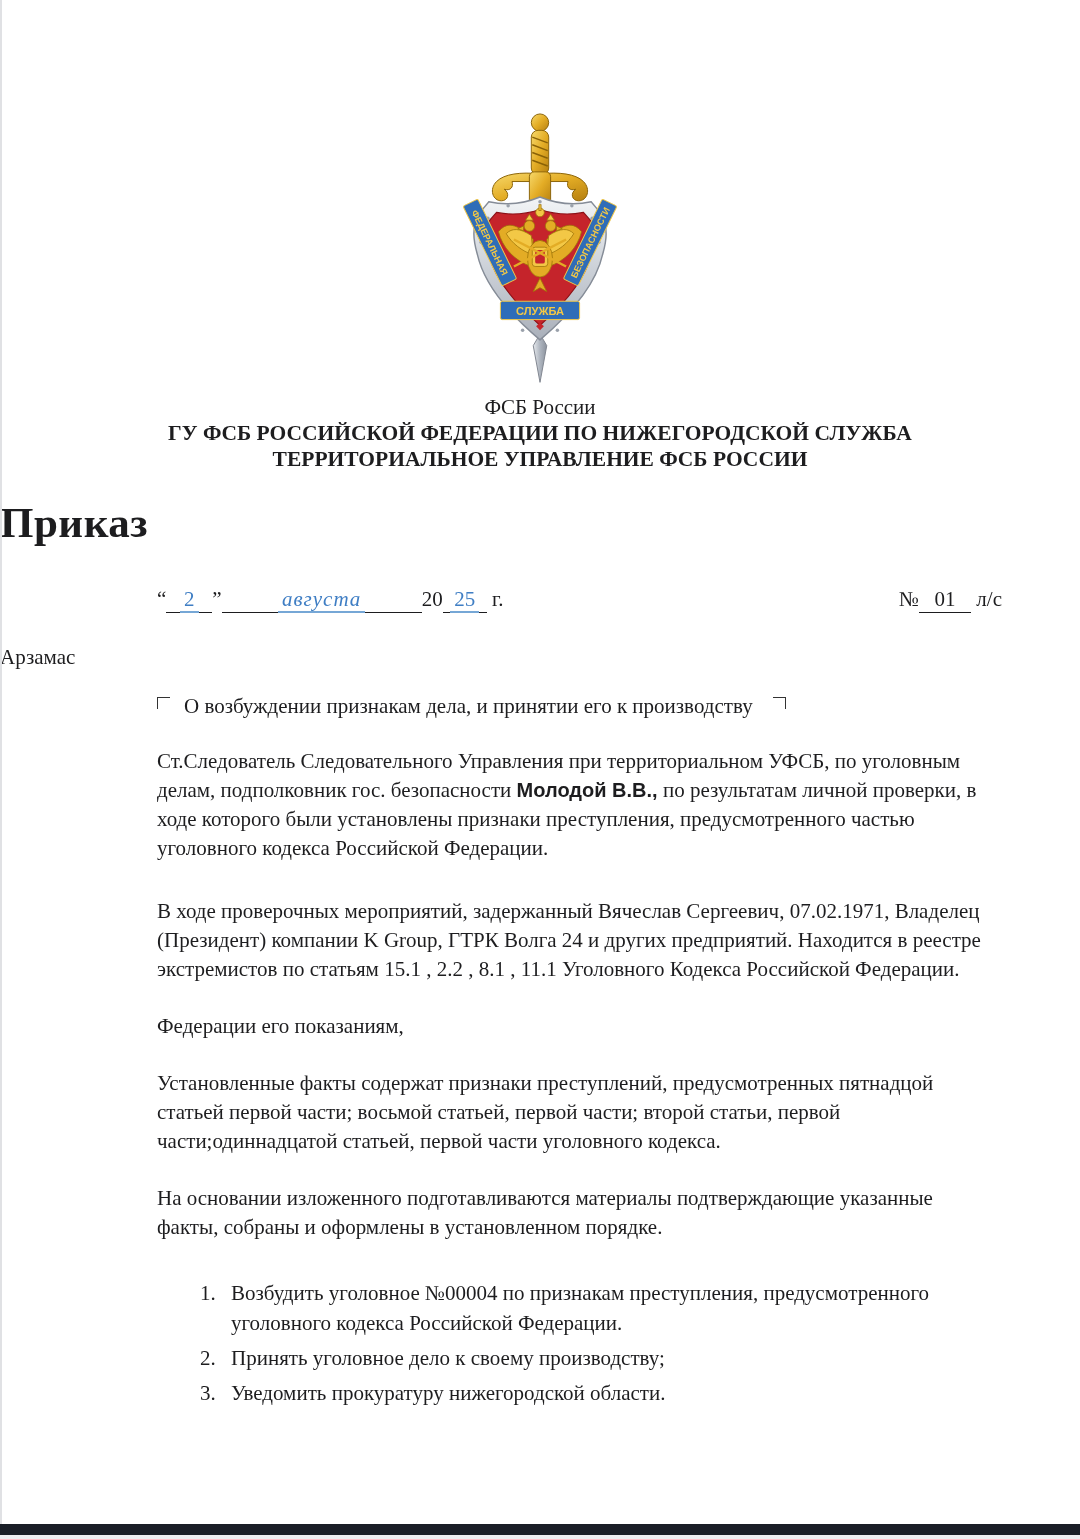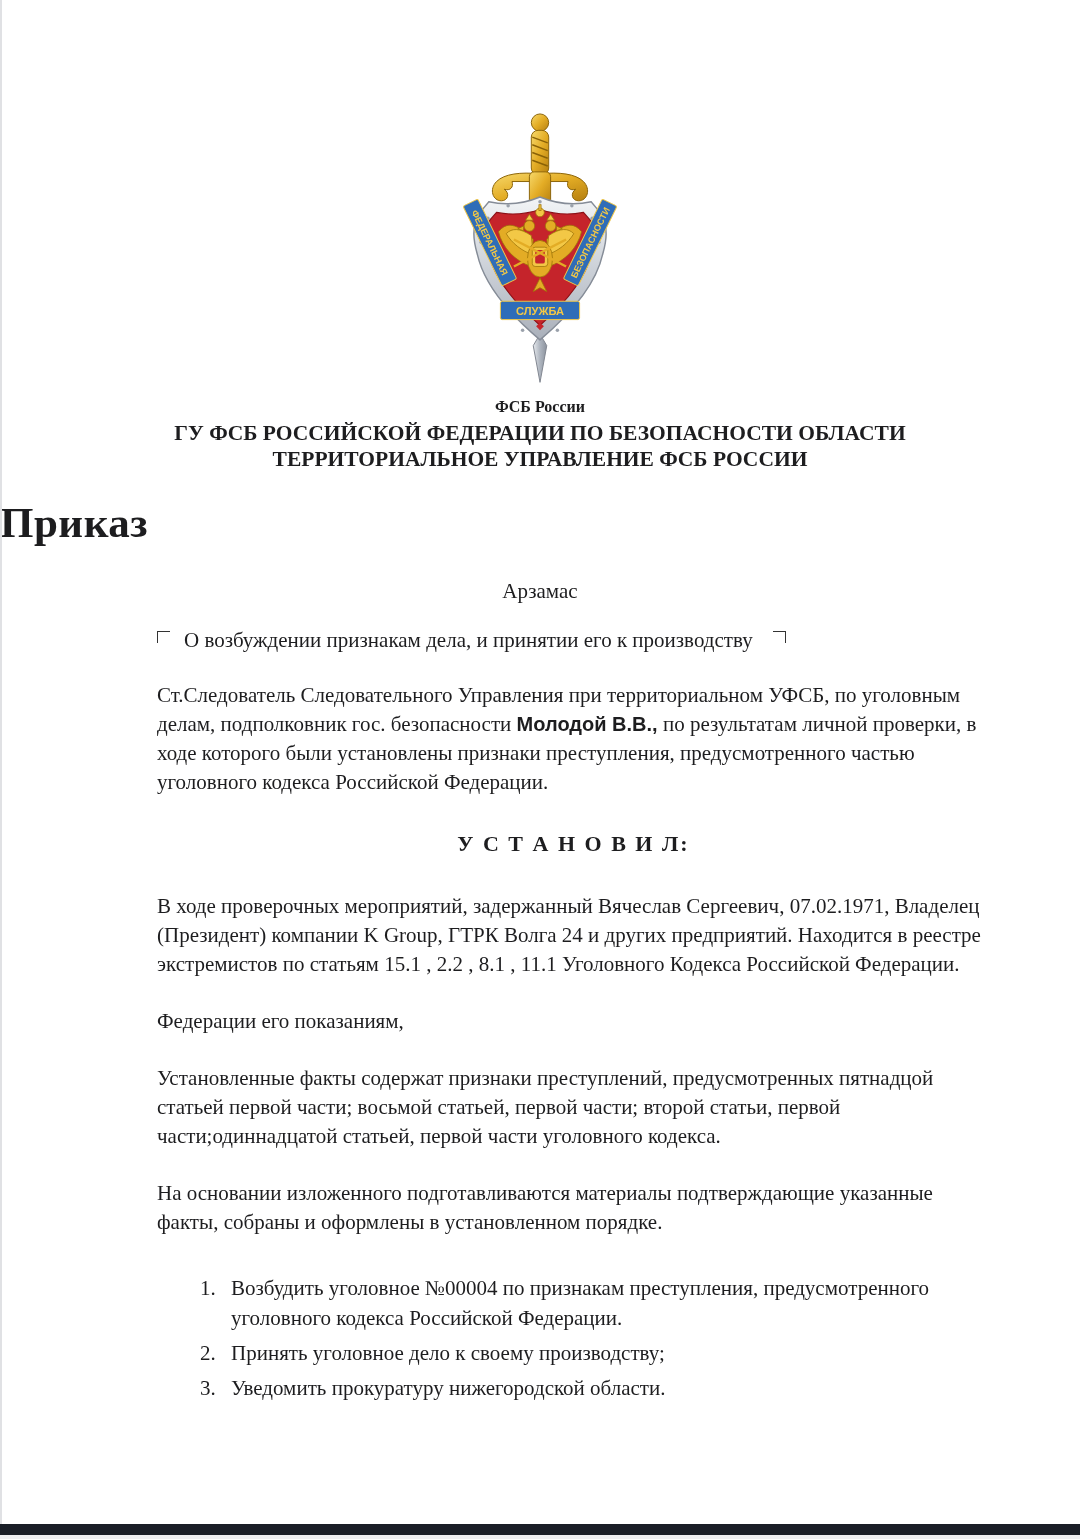--- a/index.html
+++ b/index.html
@@ -16,21 +16,21 @@
   .left-edge {
     position:absolute; left:0; top:0; bottom:0; width:2px;
     background:#e0e1e4;
   }
   .emblem-wrap {
     margin:112px auto 0 auto;
     width:190px; height:280px;
     display:flex; justify-content:center;
   }
   .org-block { text-align:center; margin-top:2px; line-height:26px; }
-  .org-line1 { font-size:16px; font-weight:bold; }
+  .org-line1 { font-size:21px; font-weight:normal; }
   .org-line2, .org-line3 { font-size:21.5px; font-weight:bold; }
   .doc-title {
     text-align:left; margin-top:26px;
     font-size:43px; font-weight:bold; letter-spacing:0.5px;
   }
   .meta-row {
     margin-top:40px;
     padding:0 78px 0 157px;
     display:flex; justify-content:space-between; align-items:flex-end;
     font-size:21px;
@@ -44,21 +44,21 @@
     color:#3f7ec4;
     border-bottom:2px solid #76a7d6;
     padding:0 4px;
   }
   .script { font-style:italic; letter-spacing:1px; }
   .doc-number { font-size:21px; }
   .doc-number .num-blank {
     display:inline-block; min-width:52px; text-align:center;
     border-bottom:1.5px solid #1d1d1f;
   }
-  .city-line { text-align:center; margin-top:32px; font-size:21px; }
+  .city-line { text-align:left; margin-top:32px; font-size:21px; }
   .subject-row {
     margin-top:24px; padding:0 157px;
     display:flex; align-items:flex-start; font-size:21px;
   }
   .corner { display:inline-block; width:13px; height:12px; margin-top:3px; flex:0 0 auto; }
   .corner.left  { border-top:1.5px solid #333; border-left:1.5px solid #333; margin-right:14px; }
   .corner.right { border-top:1.5px solid #333; border-right:1.5px solid #333; margin-left:20px; }
   .body-text { padding:0 90px 0 157px; font-size:21px; line-height:29px; }
   .para { margin-top:28px; }
   .para .bold-name { font-weight:bold; font-family:"Liberation Sans",sans-serif; font-size:20px;margin-top:33px; }
@@ -164,39 +164,46 @@
         </g>
         <rect x="54" y="196" width="82" height="19" rx="2" fill="#2f6db8" stroke="#f3c846" stroke-width="1"></rect>
         <text x="95" y="210" text-anchor="middle" font-size="11.5" font-weight="bold" font-family="Liberation Sans, sans-serif" fill="#f3c846">СЛУЖБА</text>
         <polygon points="95,218 91,222 95,226 99,222" fill="#c5242b"></polygon>
       </g>
     </svg>
   </div>
 
   <div class="org-block">
     <div class="org-line1">ФСБ России</div>
-    <div class="org-line2">ГУ ФСБ РОССИЙСКОЙ ФЕДЕРАЦИИ ПО БЕЗОПАСНОСТИ ОБЛАСТИ</div>
+    <div class="org-line2">ГУ ФСБ РОССИЙСКОЙ ФЕДЕРАЦИИ ПО НИЖЕГОРОДСКОЙ СЛУЖБА</div>
     <div class="org-line3">ТЕРРИТОРИАЛЬНОЕ УПРАВЛЕНИЕ ФСБ РОССИИ</div>
   </div>
 
   <div class="doc-title">Приказ</div>
 
+  <div class="meta-row">
+    <div class="date-line">
+      <span>“</span><span class="blank day"><span class="hand">2</span></span><span>”</span><span class="blank month"><span class="hand script">августа</span></span><span>20</span><span class="blank year2"><span class="hand">25</span></span>&nbsp;<span>г.</span>
+    </div>
+    <div class="doc-number">
+      <span>№</span><span class="num-blank">01</span>&nbsp;<span>л/с</span>
+    </div>
+  </div>
 
   <div class="city-line">Арзамас</div>
 
   <div class="subject-row">
     <span class="corner left"></span>
     <span>О возбуждении признакам дела, и принятии его к производству</span>
     <span class="corner right"></span>
   </div>
 
   <div class="body-text">
     <p class="para"><span>Ст.Следователь Следовательного Управления при территориальном УФСБ, по уголовным делам, подполковник гос. безопасности </span><span class="bold-name">Молодой В.В.,</span><span> по результатам личной проверки, в ходе которого были установлены признаки преступления, предусмотренного частью уголовного кодекса Российской Федерации.</span></p>
 
-    <div class="ustanovil">У С Т А Н О В И Л:</div>
 
     <p class="para" style="margin-top:34px;">В ходе проверочных мероприятий, задержанный Вячеслав Сергеевич, 07.02.1971, Владелец (Президент) компании K Group, ГТРК Волга 24 и других предприятий. Находится в реестре экстремистов по статьям 15.1 , 2.2 , 8.1 , 11.1 Уголовного Кодекса Российской Федерации.</p>
     <p class="para">Федерации его показаниям,</p>
     <p class="para">Установленные факты содержат признаки преступлений, предусмотренных пятнадцой статьей первой части; восьмой статьей, первой части; второй статьи, первой части;одиннадцатой статьей, первой части уголовного кодекса.</p>
     <p class="para">На основании изложенного подготавливаются материалы подтверждающие указанные факты, собраны и оформлены в установленном порядке.</p>
 
     <ol class="resolution">
       <li>Возбудить уголовное №00004 по признакам преступления, предусмотренного  уголовного кодекса Российской Федерации.</li>
       <li>Принять уголовное дело к своему производству;</li>
       <li>Уведомить прокуратуру нижегородской области.</li>

